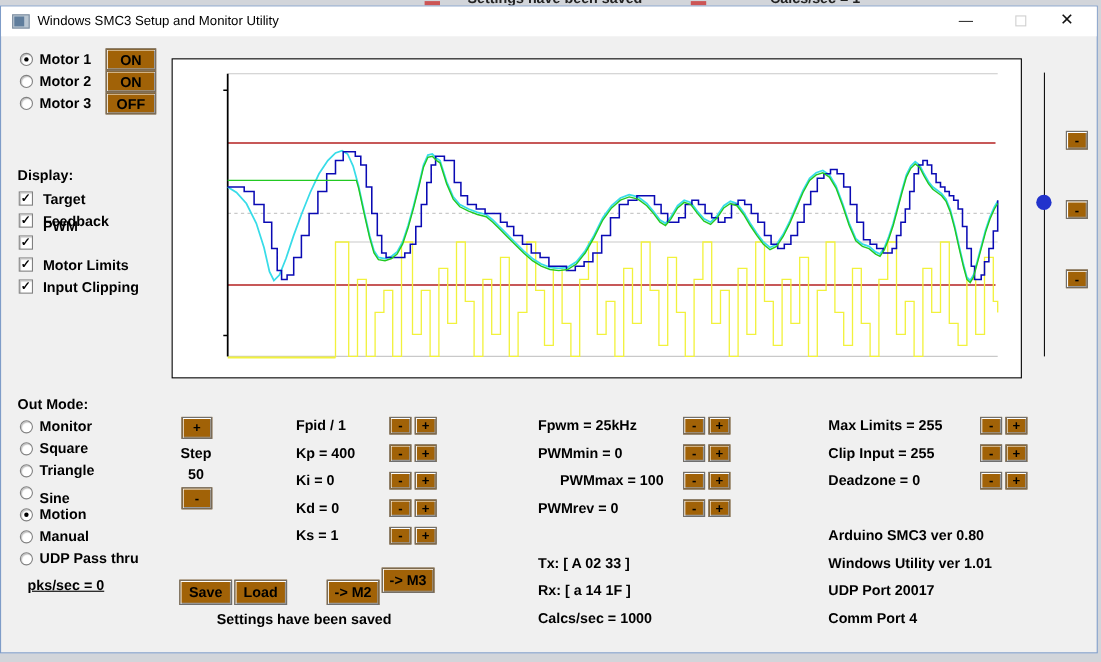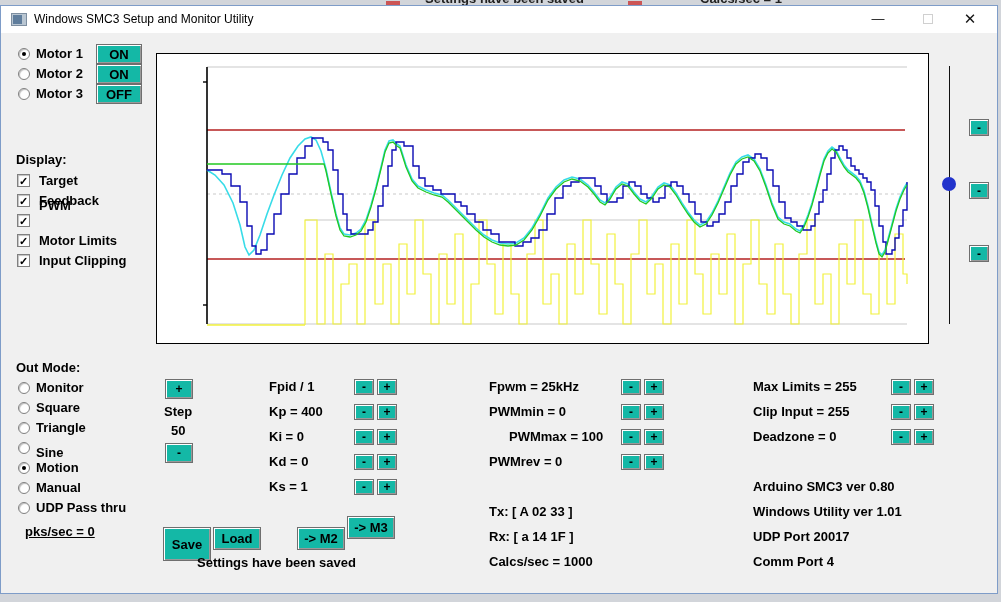--- a/index.html
+++ b/index.html
@@ -22,21 +22,21 @@
   .cap-btn { position:absolute; top:0; width:34px; height:26px; text-align:center;
              font-size:13px; color:#111; line-height:26px; }
   .cap-min { left:860px; }
   .cap-max { left:910px; color:#c8c8c8; }
   .cap-max .boxglyph { display:inline-block; width:10px; height:10px; border:1px solid #d0d0d0; margin-top:8px; }
   .cap-close { left:952px; font-size:15px; }
 
   .lbl { position:absolute; font-size:13px; font-weight:bold; color:#000; white-space:nowrap; }
 
   
-  .btn { position:absolute; background:#14b8a6; border:1px solid #6f6f6f;
+  .btn { position:absolute; background:#a16207; border:1px solid #6f6f6f;
          box-shadow: inset 1px 1px 0 #ffffff, inset -1px -1px 0 #9a9a9a;
          font-weight:bold; font-size:13px; color:#000;
          display:flex; align-items:center; justify-content:center; }
   .spin { font-size:12px; }
 
   
   .radio { position:absolute; width:12px; height:12px; border-radius:50%;
            background:#fff; border:1px solid #808080; box-shadow: inset 1px 1px 1px #c0c0c0; }
   .radio .dot { display:none; position:absolute; left:3px; top:3px; width:4px; height:4px; border-radius:50%; background:#000; }
   .radio.on .dot { display:block; }
@@ -169,21 +169,21 @@
 
     <span class="lbl" style="left:488px; top:498px;">Tx: [ A 02 33 ]</span>
     <span class="lbl" style="left:488px; top:523px;">Rx: [ a 14 1F ]</span>
     <span class="lbl" style="left:488px; top:548px;">Calcs/sec = 1000</span>
 
     <span class="lbl" style="left:752px; top:473px;">Arduino SMC3 ver 0.80</span>
     <span class="lbl" style="left:752px; top:498px;">Windows Utility ver 1.01</span>
     <span class="lbl" style="left:752px; top:523px;">UDP Port 20017</span>
     <span class="lbl" style="left:752px; top:548px;">Comm Port 4</span>
 
-    <div class="btn" style="left:162px; top:521px; width:48px; height:34px;">Save</div>
+    <div class="btn" style="left:162px; top:521px; width:48px; height:23px;">Save</div>
     <div class="btn" style="left:212px; top:521px; width:48px; height:23px;">Load</div>
     <div class="btn" style="left:296px; top:521px; width:48px; height:23px;">-&gt; M2</div>
     <div class="btn" style="left:346px; top:510px; width:48px; height:23px;">-&gt; M3</div>
     <span class="status-text" style="left:196px; top:549px;">Settings have been saved</span>
 
     <div class="chart-box">
       <svg id="scope-svg" width="771" height="289" viewBox="0 0 771 289">
           <line x1="50" y1="13" x2="750" y2="13" stroke="#c9c9c9" stroke-width="1"></line>
           <line x1="50" y1="270" x2="750" y2="270" stroke="#c9c9c9" stroke-width="1"></line>
           <line x1="148" y1="166" x2="750" y2="166" stroke="#c9c9c9" stroke-width="1"></line>

